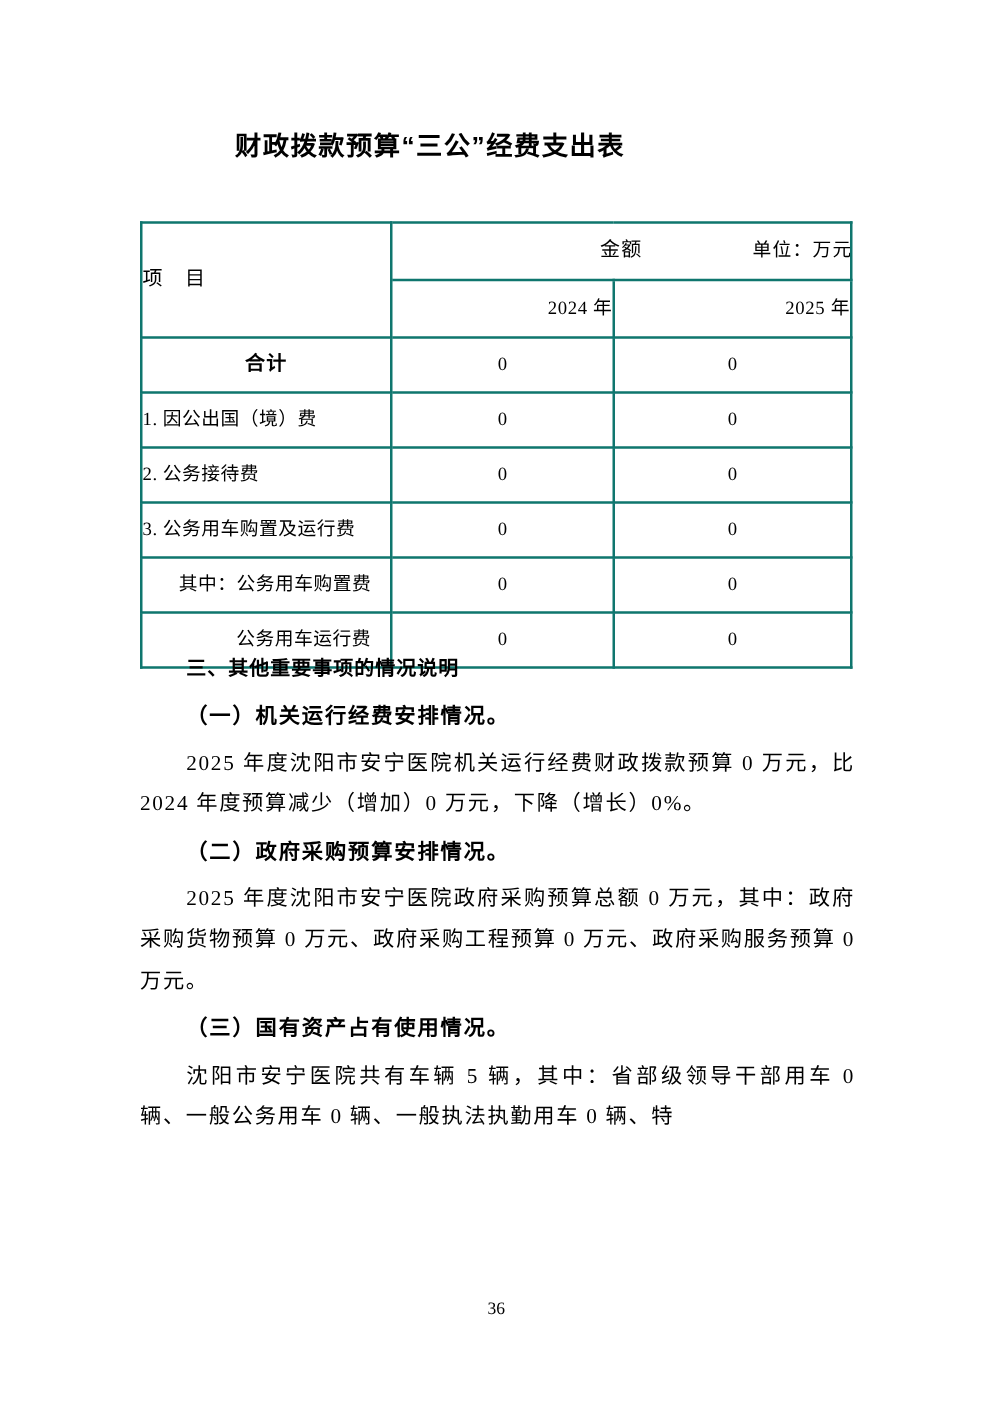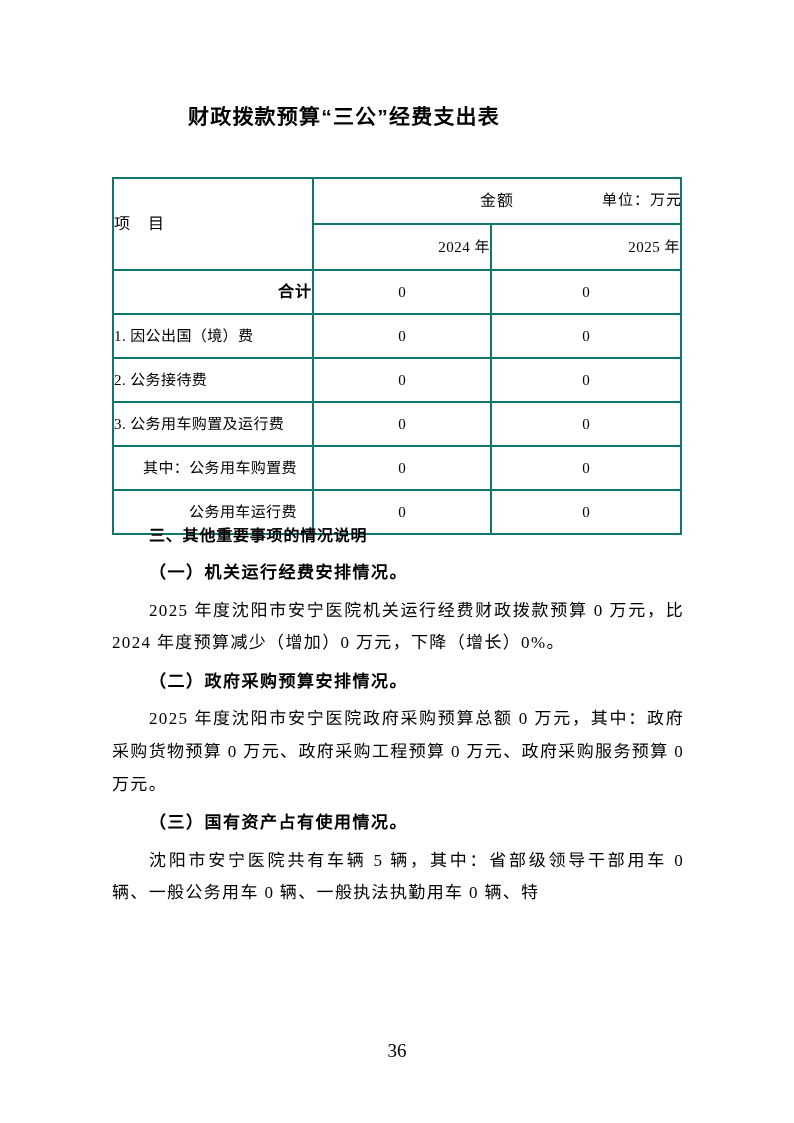--- a/index.html
+++ b/index.html
@@ -99,21 +99,21 @@
     height: 42px;
   }
   .cell-label {
     text-align: left;
     padding-left: 9px;
     font-family: "Liberation Serif", "DejaVu Serif", serif;
     font-size: 15px;
     letter-spacing: 0.4px;
   }
   .cell-label.total {
-    text-align: right;
+    text-align: center;
     padding-left: 0;
     font-family: "Liberation Sans", "DejaVu Sans", sans-serif;
     font-weight: bold;
     font-size: 16px;
     letter-spacing: 1px;
   }
   .cell-label.indent-1 {
     text-align: center;
     padding-left: 14px;
   }
@@ -165,21 +165,21 @@
   .para:last-child { margin-bottom: 12px; }
 
   
   .page-number {
     position: absolute;
     left: 0;
     top: 1040px;
     width: 794px;
     text-align: center;
     font-family: "Liberation Serif", "DejaVu Serif", serif;
-    font-size: 19px;
+    font-size: 14px;
     color: #000;
   }
 </style>
 </head>
 <body>
 
 <div class="page">
 
   <div class="doc-title">财政拨款预算“三公”经费支出表</div>
 

